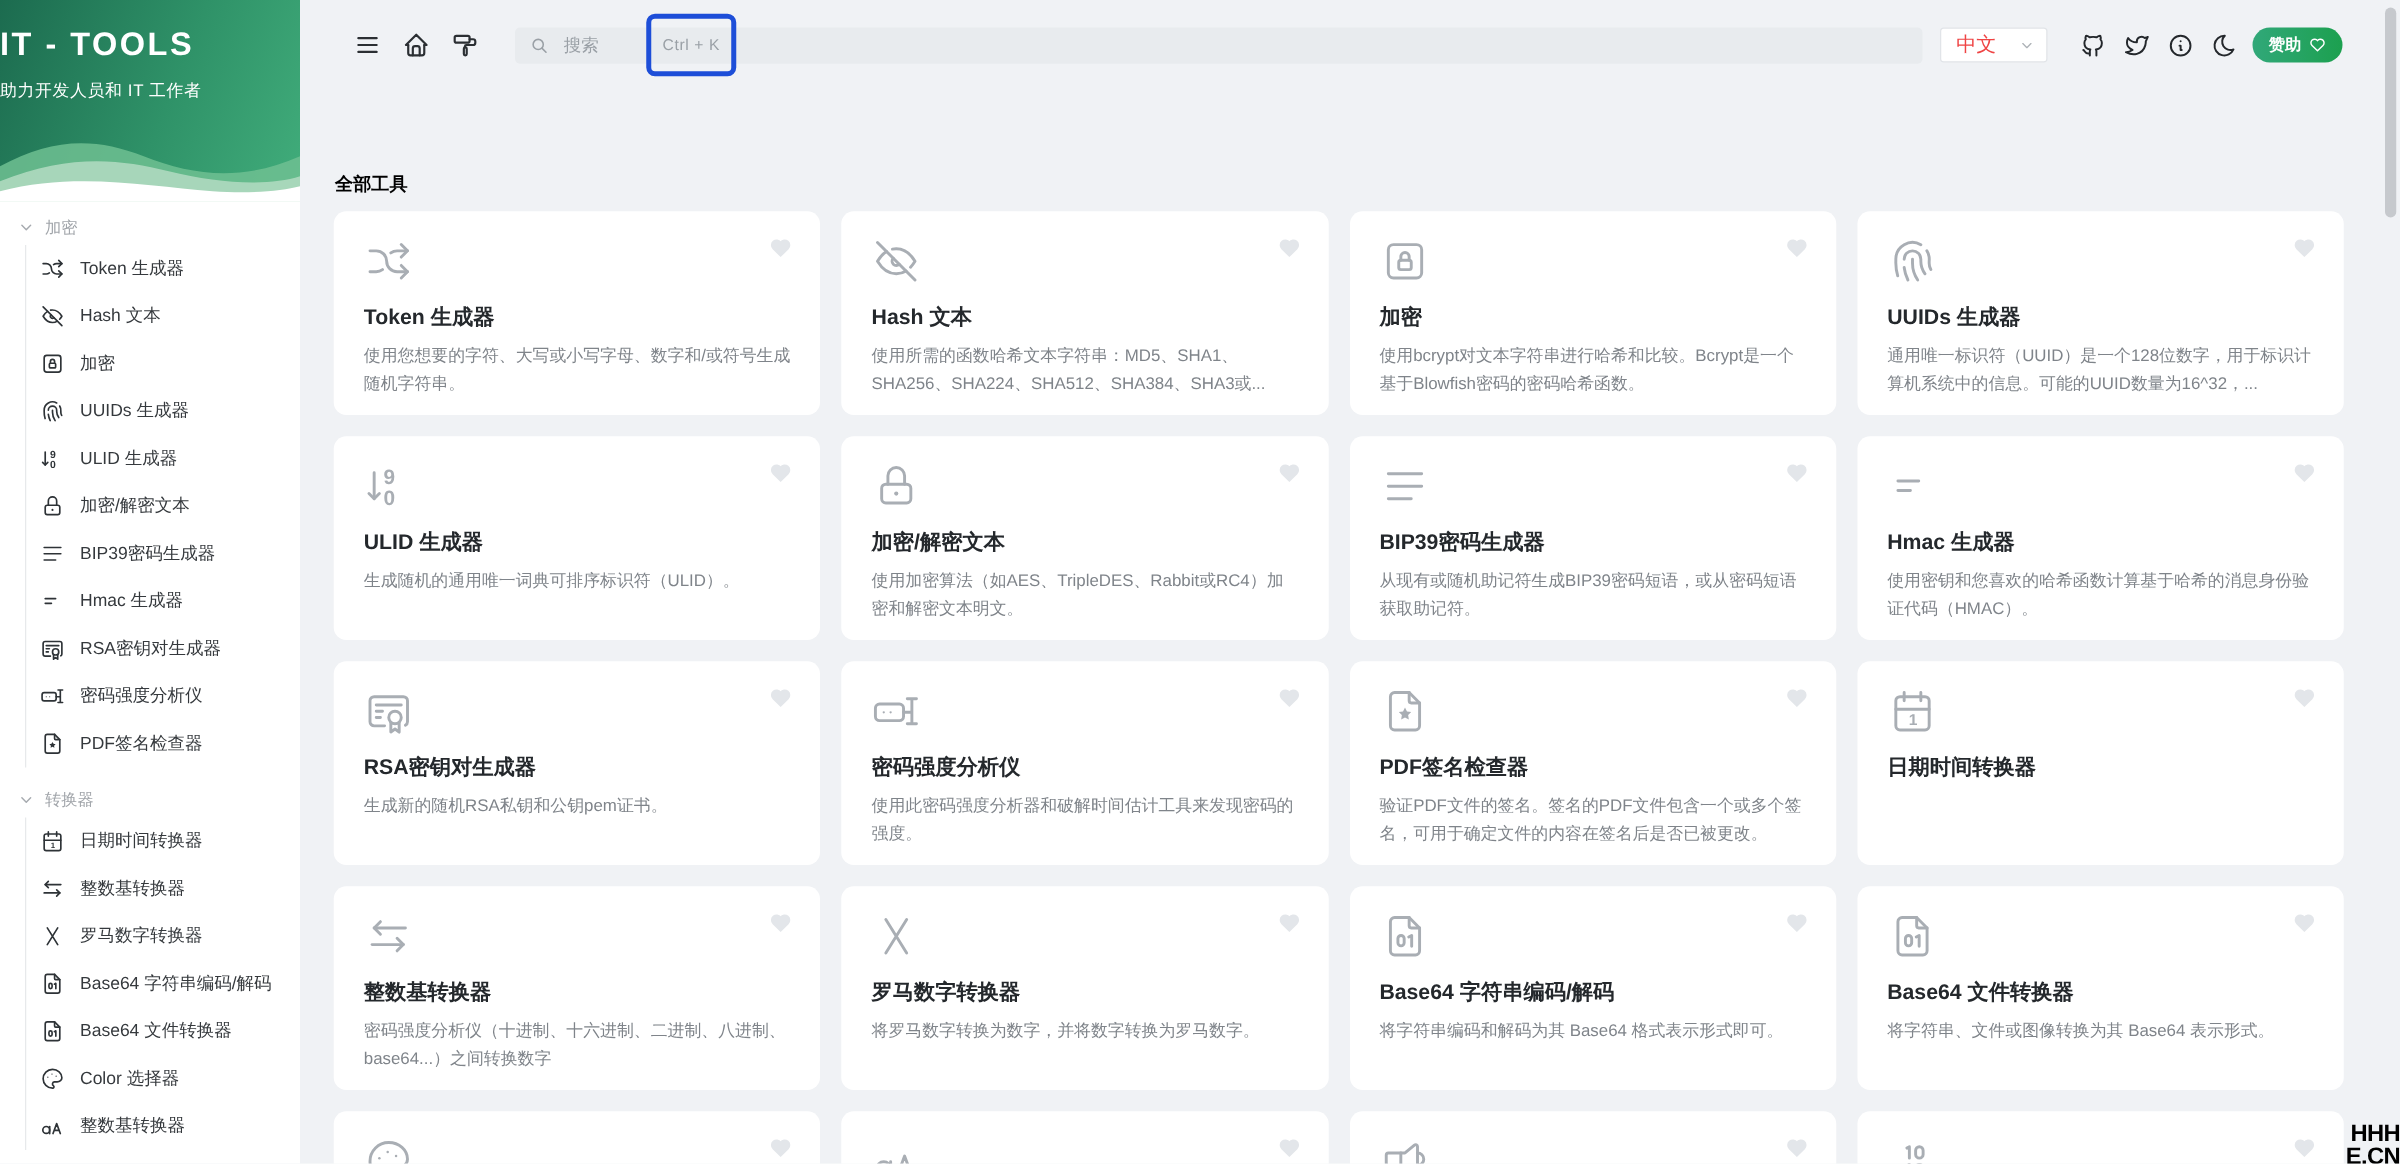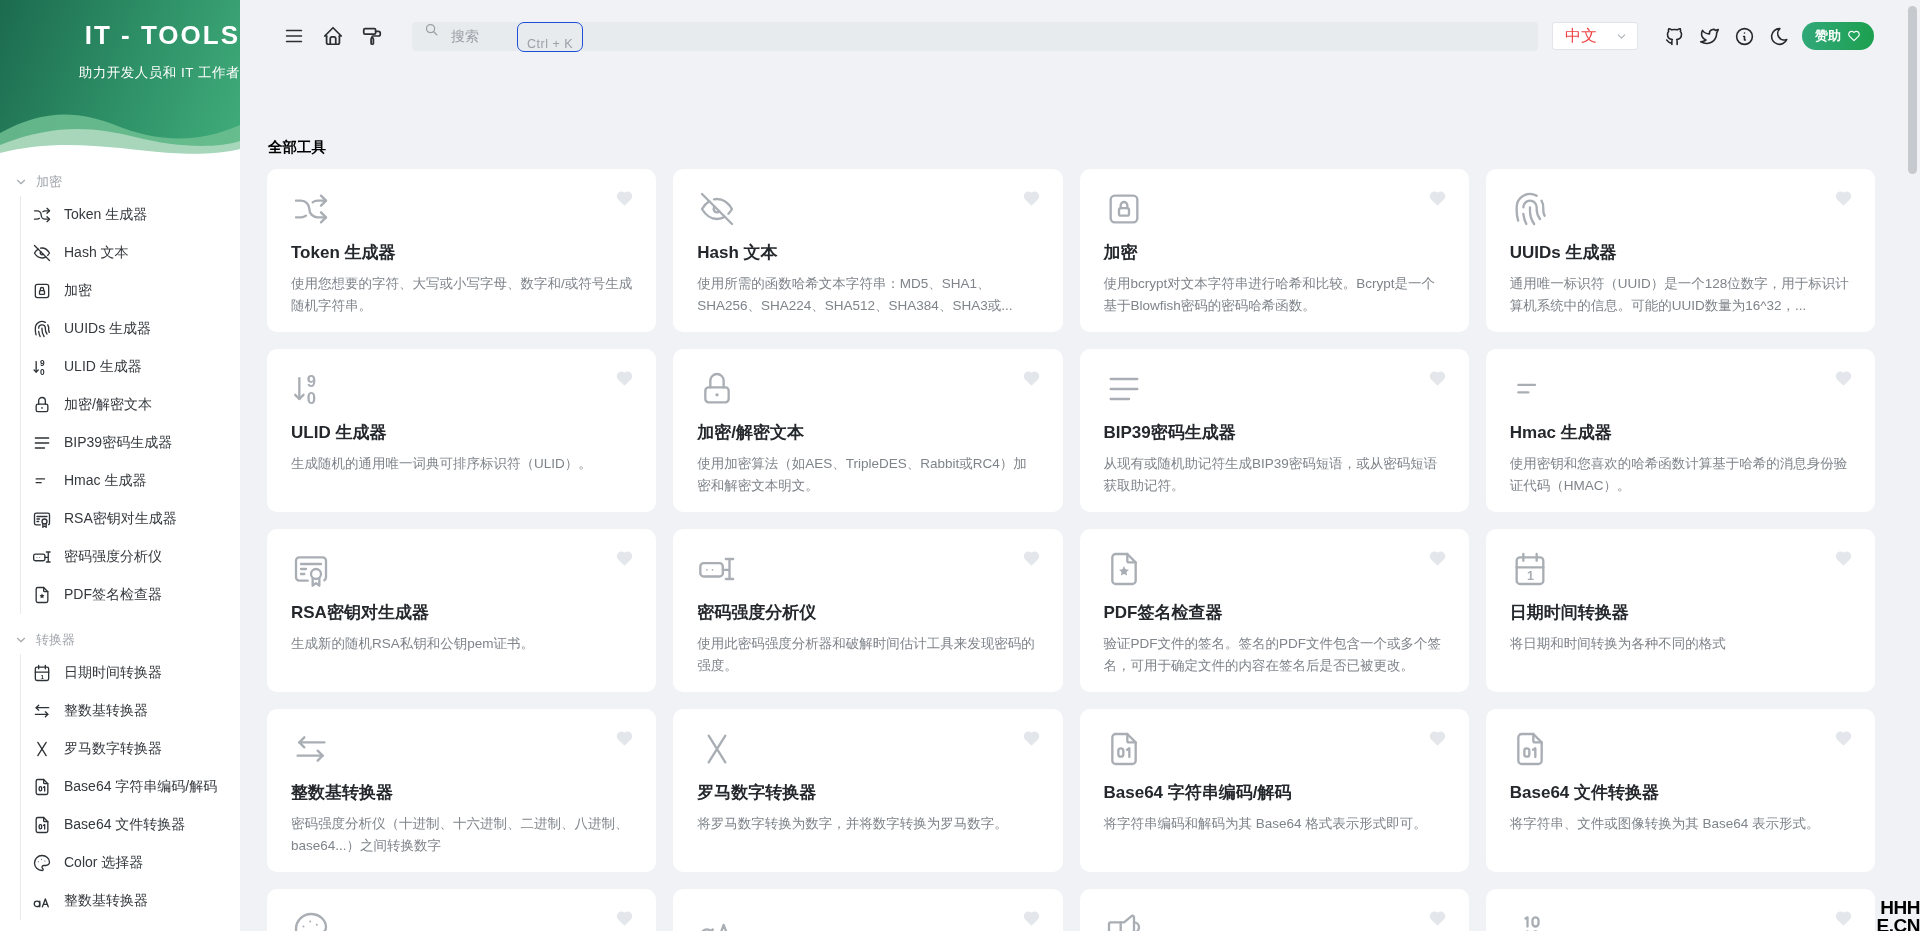--- a/index.html
+++ b/index.html
@@ -1,40 +1,40 @@
 <!DOCTYPE html>
 <html><head>
 <meta charset="utf-8">
 <style>
   html,body{margin:0;padding:0;}
   body{font-family:"Liberation Sans","DejaVu Sans",sans-serif;}
   #app{position:relative;width:1920px;height:931px;overflow:hidden;background:#f0f2f5;}
   
   .sidebar{position:absolute;left:0;top:0;bottom:0;width:240px;background:#fff;z-index:5;overflow:hidden;}
-  .side-header{height:160px;background:linear-gradient(112deg,#1c6b4f 0%,#2f9268 55%,#41ad7b 100%);position:relative;text-align:right;color:#fff;}
+  .side-header{height:160px;background:linear-gradient(112deg,#1c6b4f 0%,#2f9268 55%,#41ad7b 100%);position:relative;text-align:left;color:#fff;}
   .side-title{padding-top:20px;font-size:26px;font-weight:bold;letter-spacing:2px;}
   .side-sub{margin-top:13px;font-size:13.5px;letter-spacing:0.5px;}
   .waves{position:absolute;left:0;bottom:-1px;width:240px;height:58px;display:block;}
   .nav{padding:8px 10px 0 14px;}
   .nav-section-header{display:flex;align-items:center;gap:8px;height:28px;color:#a1a5aa;font-size:13px;cursor:pointer;}
   .nav-section-header .ic svg{width:14px;height:14px;color:#a6aaaf;stroke-width:2;}
   .nav-items{margin-left:6px;border-left:1px solid #e7e9eb;margin-bottom:12px;}
   .nav-item{display:flex;align-items:center;gap:12px;height:38px;padding-left:11px;color:#35393d;font-size:14px;cursor:pointer;white-space:nowrap;}
   .nav-item .ic svg{width:20px;height:20px;color:#2e3337;stroke-width:1.6;}
   
   .main{margin-left:240px;}
   .topbar{height:72px;display:flex;align-items:center;padding:0 46px 0 43px;}
   .tb-left{display:flex;gap:17px;margin-right:29px;align-items:center;}
   .tb-btn{display:inline-flex;cursor:pointer;background:none;border:none;padding:0;}
   .tb-left .ic svg{width:22px;height:22px;color:#2b2f33;stroke-width:1.9;}
-  .searchbar{flex:1;height:29px;background:#e8ebee;border-radius:4px;display:flex;padding:0 12px;gap:10px;}
+  .searchbar{flex:1;height:29px;background:#e8ebee;border-radius:4px;display:flex;align-items:center;padding:0 12px;gap:10px;}
   .s-ic svg{width:15px;height:15px;color:#9aa0a6;stroke-width:2;}
   .search-input{border:none;background:transparent;outline:none;font-size:14px;color:#555;width:54px;font-family:inherit;}
   .search-input::placeholder{color:#9aa0a6;}
-  .kbd{border:1px solid #1d4ed8;border-radius:7px;padding:14px 9px;font-size:12.5px;color:#9aa0a6;letter-spacing:0.5px;}
+  .kbd{border:4px solid #1d4ed8;border-radius:7px;padding:14px 9px;font-size:12.5px;color:#9aa0a6;letter-spacing:0.5px;}
   .lang-select{width:86px;height:28px;box-sizing:border-box;background:#fff;border:1px solid #e1e4e8;border-radius:3px;display:flex;align-items:center;justify-content:space-between;padding:0 9px 0 12px;font-size:16px;color:#ef4444;margin-left:14px;cursor:pointer;}
   .chev-ic svg{width:13px;height:13px;color:#aeb3b8;stroke-width:2;}
   .tb-right{display:flex;gap:14px;align-items:center;margin-left:26px;}
   .tb-right .ic svg{width:21px;height:21px;color:#24282c;stroke-width:1.8;}
   .sponsor{height:28px;border-radius:14px;padding:0 13px;display:flex;align-items:center;gap:6px;color:#fff;font-size:13px;font-weight:bold;background:linear-gradient(90deg,#31a879,#1ca04f);margin-left:12px;border:none;cursor:pointer;font-family:inherit;}
   .heart-ic svg{width:14px;height:14px;color:#fff;stroke-width:2;}
   
   .content{padding:0 45px 0 27px;}
   .section-title{margin:66px 0 12px 1px;font-size:14.5px;color:#000000;font-weight:bold;}
   .grid{display:grid;grid-template-columns:repeat(4,1fr);gap:17px;}
@@ -495,21 +495,21 @@
           <div class="card"><span class="card-icon ic">
               <svg viewBox="0 0 24 24" fill="none" stroke="currentColor" stroke-width="1.6" stroke-linecap="round" stroke-linejoin="round">
                 <rect x="4" y="5" width="16" height="16" rx="2"></rect>
                 <path d="M16 3v4M8 3v4M4 11h16"></path>
                 <text x="10.2" y="18.8" font-size="7.5" font-weight="bold" fill="currentColor" stroke="none">1</text>
               </svg>
             </span><span class="card-heart">
               <svg viewBox="0 0 24 24" fill="none" stroke="currentColor" stroke-width="1.6" stroke-linecap="round" stroke-linejoin="round">
                 <path d="M19.5 12.572L12 20l-7.5-7.428A5 5 0 1 1 12 6.006a5 5 0 1 1 7.5 6.572"></path>
               </svg>
-            </span><div class="card-title">日期时间转换器</div><div class="card-desc">将日期和时间转换为各种不同的格式</div></div>
+            </span><div class="card-title">日期时间转换器</div></div>
           <div class="card"><span class="card-icon ic">
               <svg viewBox="0 0 24 24" fill="none" stroke="currentColor" stroke-width="1.6" stroke-linecap="round" stroke-linejoin="round">
                 <path d="M20 8H5"></path>
                 <path d="M8 5L5 8l3 3"></path>
                 <path d="M4 16h15"></path>
                 <path d="M16 13l3 3l-3 3"></path>
               </svg>
             </span><span class="card-heart">
               <svg viewBox="0 0 24 24" fill="none" stroke="currentColor" stroke-width="1.6" stroke-linecap="round" stroke-linejoin="round">
                 <path d="M19.5 12.572L12 20l-7.5-7.428A5 5 0 1 1 12 6.006a5 5 0 1 1 7.5 6.572"></path>

